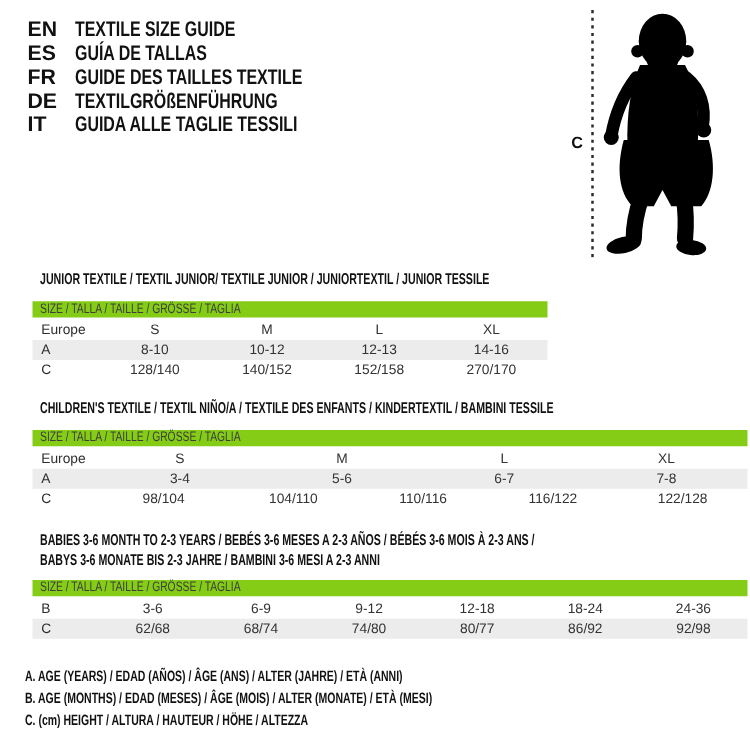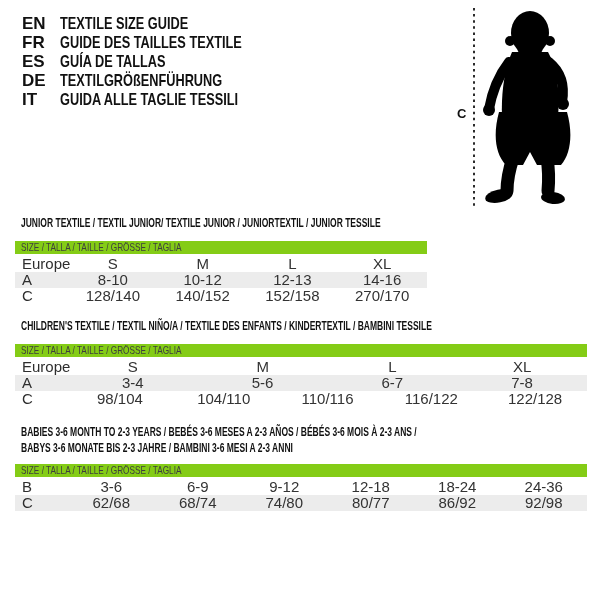--- a/index.html
+++ b/index.html
@@ -15,34 +15,34 @@
   .lang-row{display:flex;align-items:center;height:19.2px;font-weight:bold;font-size:17px;letter-spacing:0;}
   .lang-code{flex:none;width:38px;}
   .lang-label{display:inline-block;transform:scaleX(0.75);transform-origin:0 50%;white-space:nowrap;}
 
   
   .measure-line{position:absolute;left:472px;top:8px;}
   .c-label{position:absolute;left:457px;top:105px;font-weight:bold;font-size:13px;line-height:18px;}
   .baby-svg{position:absolute;left:479px;top:8px;}
 
   
-  .tbl{position:absolute;left:15px;}
+  .tbl{position:absolute;left:26px;}
   #t0{top:215px;width:412px;}
   #t1{top:318px;width:572px;}
   #t2{top:424px;width:572px;}
   .tbl-title{margin:0 0 10px 6px;}
   #t2 .tbl-title{margin-bottom:8px;}
   .title-line{
     font-weight:bold;font-size:12.5px;line-height:16px;color:#111;
     transform:scaleX(0.68);transform-origin:0 50%;white-space:nowrap;
   }
   .size-bar{height:13px;line-height:13px;background:#84cc16;padding-left:6px;font-size:11px;color:#3d3d3d;}
   .size-bar .cond{font-weight:normal;}
   .rows{margin-top:2px;}
-  .t-row{display:flex;height:16px;line-height:16px;font-size:15px;color:#333;}
+  .t-row{display:flex;height:16px;line-height:16px;font-size:11px;color:#333;}
   .t-row.alt{background:#ececec;}
   .t-row .cell{flex:1;text-align:center;}
   .t-row .cell.label{flex:none;width:46px;text-align:left;padding-left:7px;color:#2e2e2e;}
 
   
   .legend{position:absolute;left:20px;top:533px;}
   .legend-line{
     font-weight:bold;font-size:12px;line-height:17.3px;color:#111;
     transform:scaleX(0.70);transform-origin:0 50%;white-space:nowrap;
   }
@@ -51,26 +51,26 @@
 <body>
 
 <div class="page">
 
   <div class="lang-block">
       <div class="lang-row">
         <span class="lang-code">EN</span>
         <span class="lang-label">TEXTILE SIZE GUIDE</span>
       </div>
       <div class="lang-row">
+        <span class="lang-code">ES</span>
+        <span class="lang-label">GUÍA DE TALLAS</span>
+      </div>
+      <div class="lang-row">
         <span class="lang-code">FR</span>
         <span class="lang-label">GUIDE DES TAILLES TEXTILE</span>
-      </div>
-      <div class="lang-row">
-        <span class="lang-code">ES</span>
-        <span class="lang-label">GUÍA DE TALLAS</span>
       </div>
       <div class="lang-row">
         <span class="lang-code">DE</span>
         <span class="lang-label">TEXTILGRÖßENFÜHRUNG</span>
       </div>
       <div class="lang-row">
         <span class="lang-code">IT</span>
         <span class="lang-label">GUIDA ALLE TAGLIE TESSILI</span>
       </div>
     </div>
@@ -190,14 +190,19 @@
           <span class="cell">62/68</span>
           <span class="cell">68/74</span>
           <span class="cell">74/80</span>
           <span class="cell">80/77</span>
           <span class="cell">86/92</span>
           <span class="cell">92/98</span>
         </div>
       </div>
   </section>
 
+  <div class="legend">
+      <div class="legend-line">A. AGE (YEARS) / EDAD (AÑOS) / ÂGE (ANS) / ALTER (JAHRE) / ETÀ (ANNI)</div>
+      <div class="legend-line">B. AGE (MONTHS) / EDAD (MESES) / ÂGE (MOIS) / ALTER (MONATE) / ETÀ (MESI)</div>
+      <div class="legend-line">C. (cm) HEIGHT / ALTURA / HAUTEUR / HÖHE / ALTEZZA</div>
+    </div>
 
 </div>
 
 </body></html>

